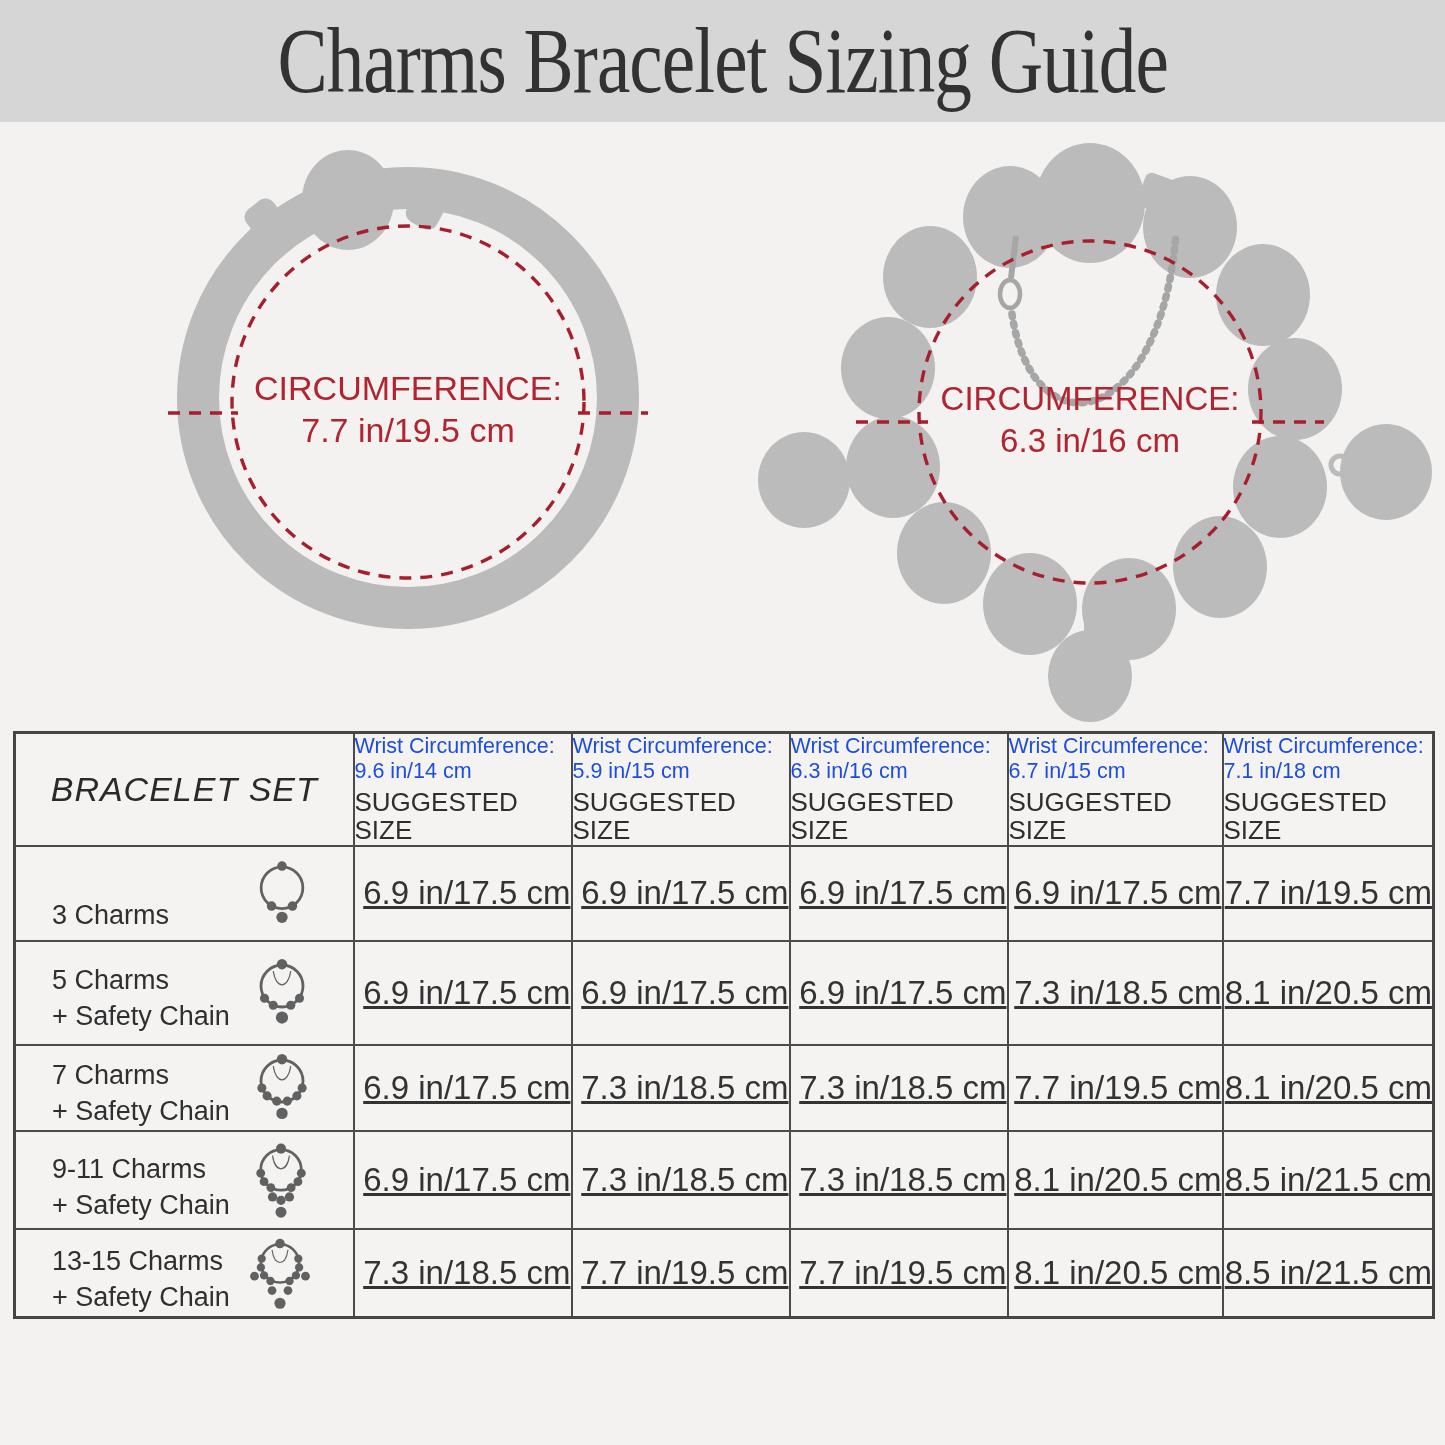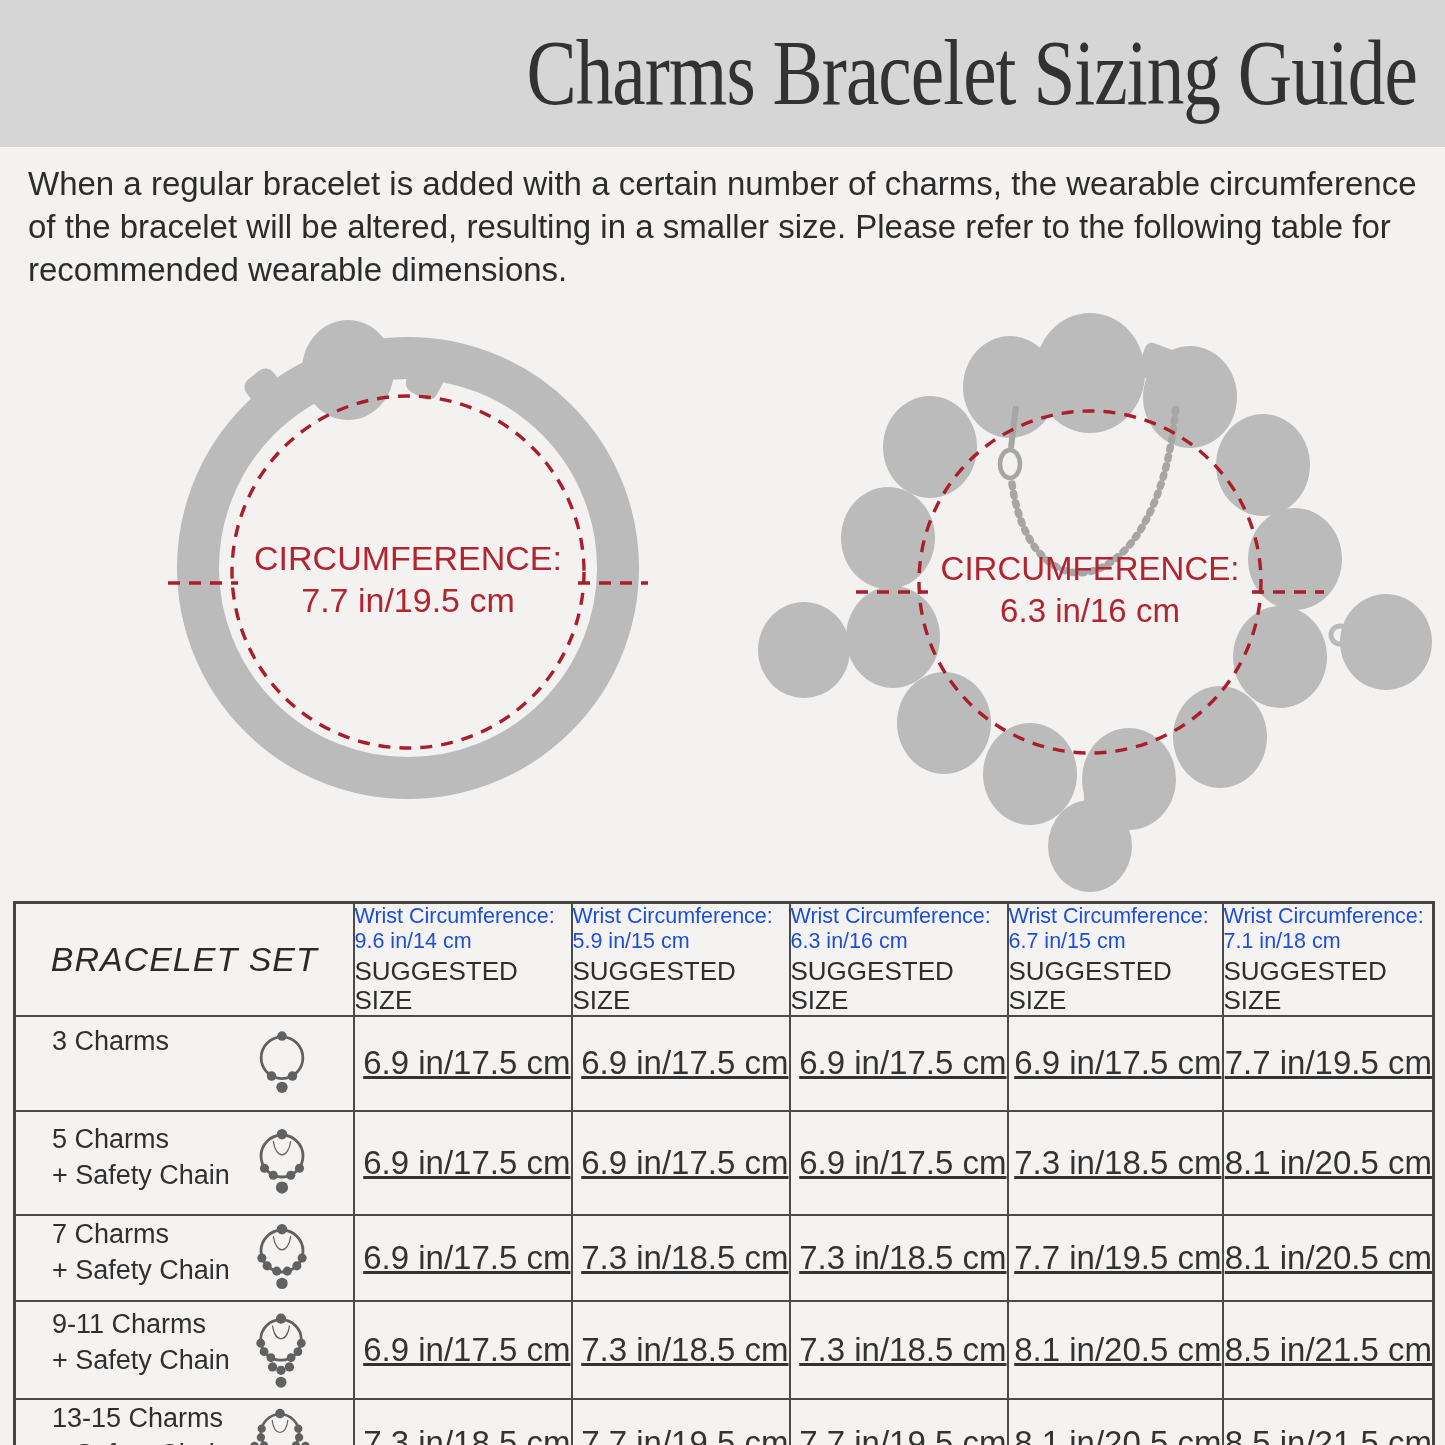--- a/index.html
+++ b/index.html
@@ -8,23 +8,23 @@
     background: #f3f2f1;
     overflow: hidden;
     font-family: "Liberation Sans", sans-serif;
     color: #2d2d2d;
     -webkit-font-smoothing: antialiased;
   }
   .page { position: relative; width: 1445px; height: 1445px; }
 
   
   .band {
-    height: 147px;
+    height: 122px;
     background: #d7d6d6;
-    display: flex; align-items: center; justify-content: flex-end;
+    display: flex; align-items: center; justify-content: center;
   }
   .band h1 { margin: 0; font-weight: 500; }
   .title-inner {
     display: inline-block;
     font-family: "Liberation Serif", serif;
     font-size: 80px;
     letter-spacing: -1px;
     color: #333232;
     transform: scale(0.94, 1.16);
     transform-origin: center center;
@@ -69,39 +69,38 @@
 
   th.set-head {
     font-size: 34px; font-weight: 400; letter-spacing: 1px;
     color: #2a2a2a; text-align: center; font-style: italic;
   }
   th.size-head { text-align: left; padding: 6px 4px 6px 11px; font-weight: 400; }
   .wrist-line { color: #1d4ed8; font-size: 21.5px; line-height: 1.18; }
   .sugg-line  { color: #2e2e2e; font-size: 26px; margin-top: 3px; line-height: 1.1; }
 
   td.set-cell { }
-  .set-inner { display: flex; align-items: flex-start; padding-left: 36px; padding-right: 40px; }
+  .set-inner { display: flex; align-items: flex-end; padding-left: 36px; padding-right: 40px; }
   .set-label { font-size: 27px; line-height: 1.35; color: #2f2f2f; }
   .set-label .l2:empty { display: none; }
   .set-inner svg { margin-left: auto; flex: 0 0 auto; }
 
   td.value-cell { text-align: right; font-size: 33px; color: #333; text-decoration: underline; }
 </style>
 </head>
 <body>
 
 <div class="page">
 
   <header class="band">
     <h1>
       <span class="title-inner">Charms Bracelet Sizing Guide</span>
     </h1>
   </header>
 
-  <p class="intro">When a regular bracelet is added with a certain number of charms, the wearable circumference of the bracelet will be altered, resulting in a smaller size. Please refer to the following table for recommended wearable dimensions.</p>
 
   <div class="diagrams">
 
     <svg class="diagram-left" width="640" height="596" viewBox="0 0 640 596">
       <g>
         <circle cx="315" cy="268" r="210" fill="none" stroke="#bcbbbb" stroke-width="42"></circle>
         <rect x="158" y="70" width="34" height="46" rx="10" fill="#bcbbbb" transform="rotate(-38 175 93)"></rect>
         <rect x="318" y="52" width="34" height="46" rx="10" fill="#bcbbbb" transform="rotate(28 335 75)"></rect>
         <ellipse cx="255" cy="70" rx="46" ry="50" fill="#bcbbbb"></ellipse>
       </g>

